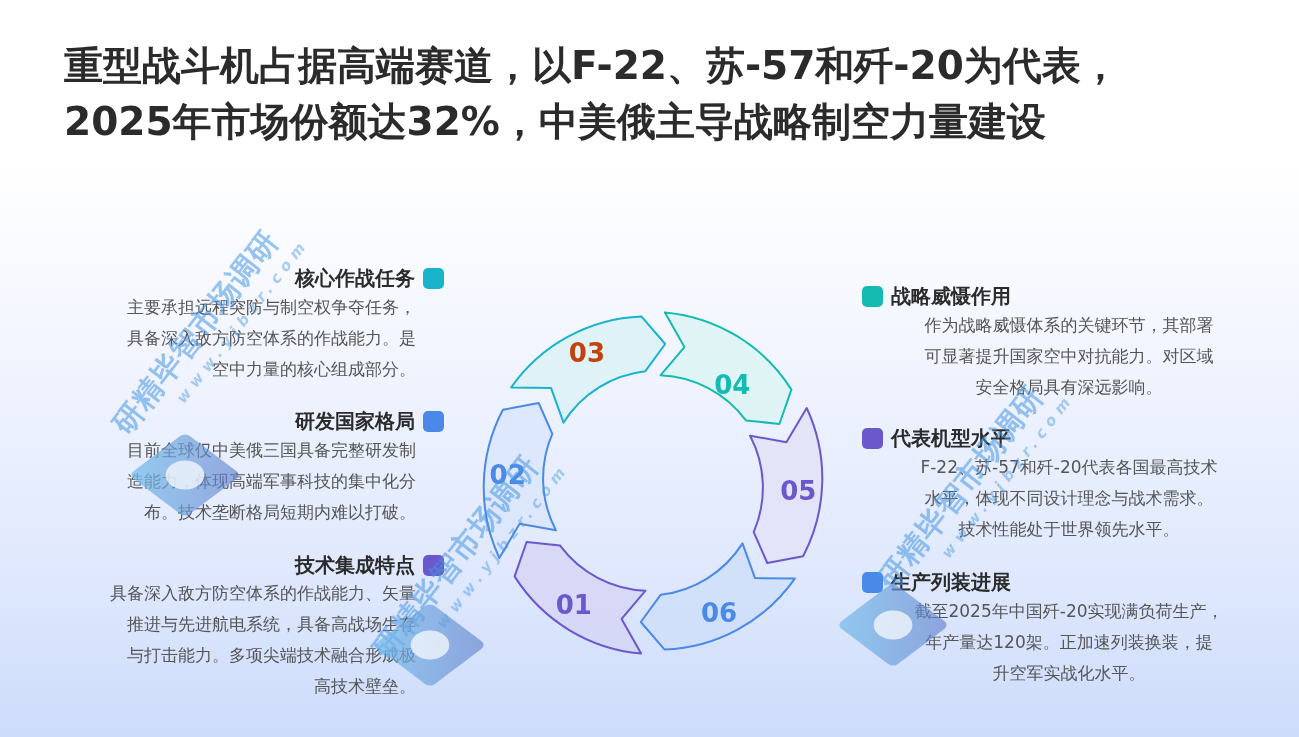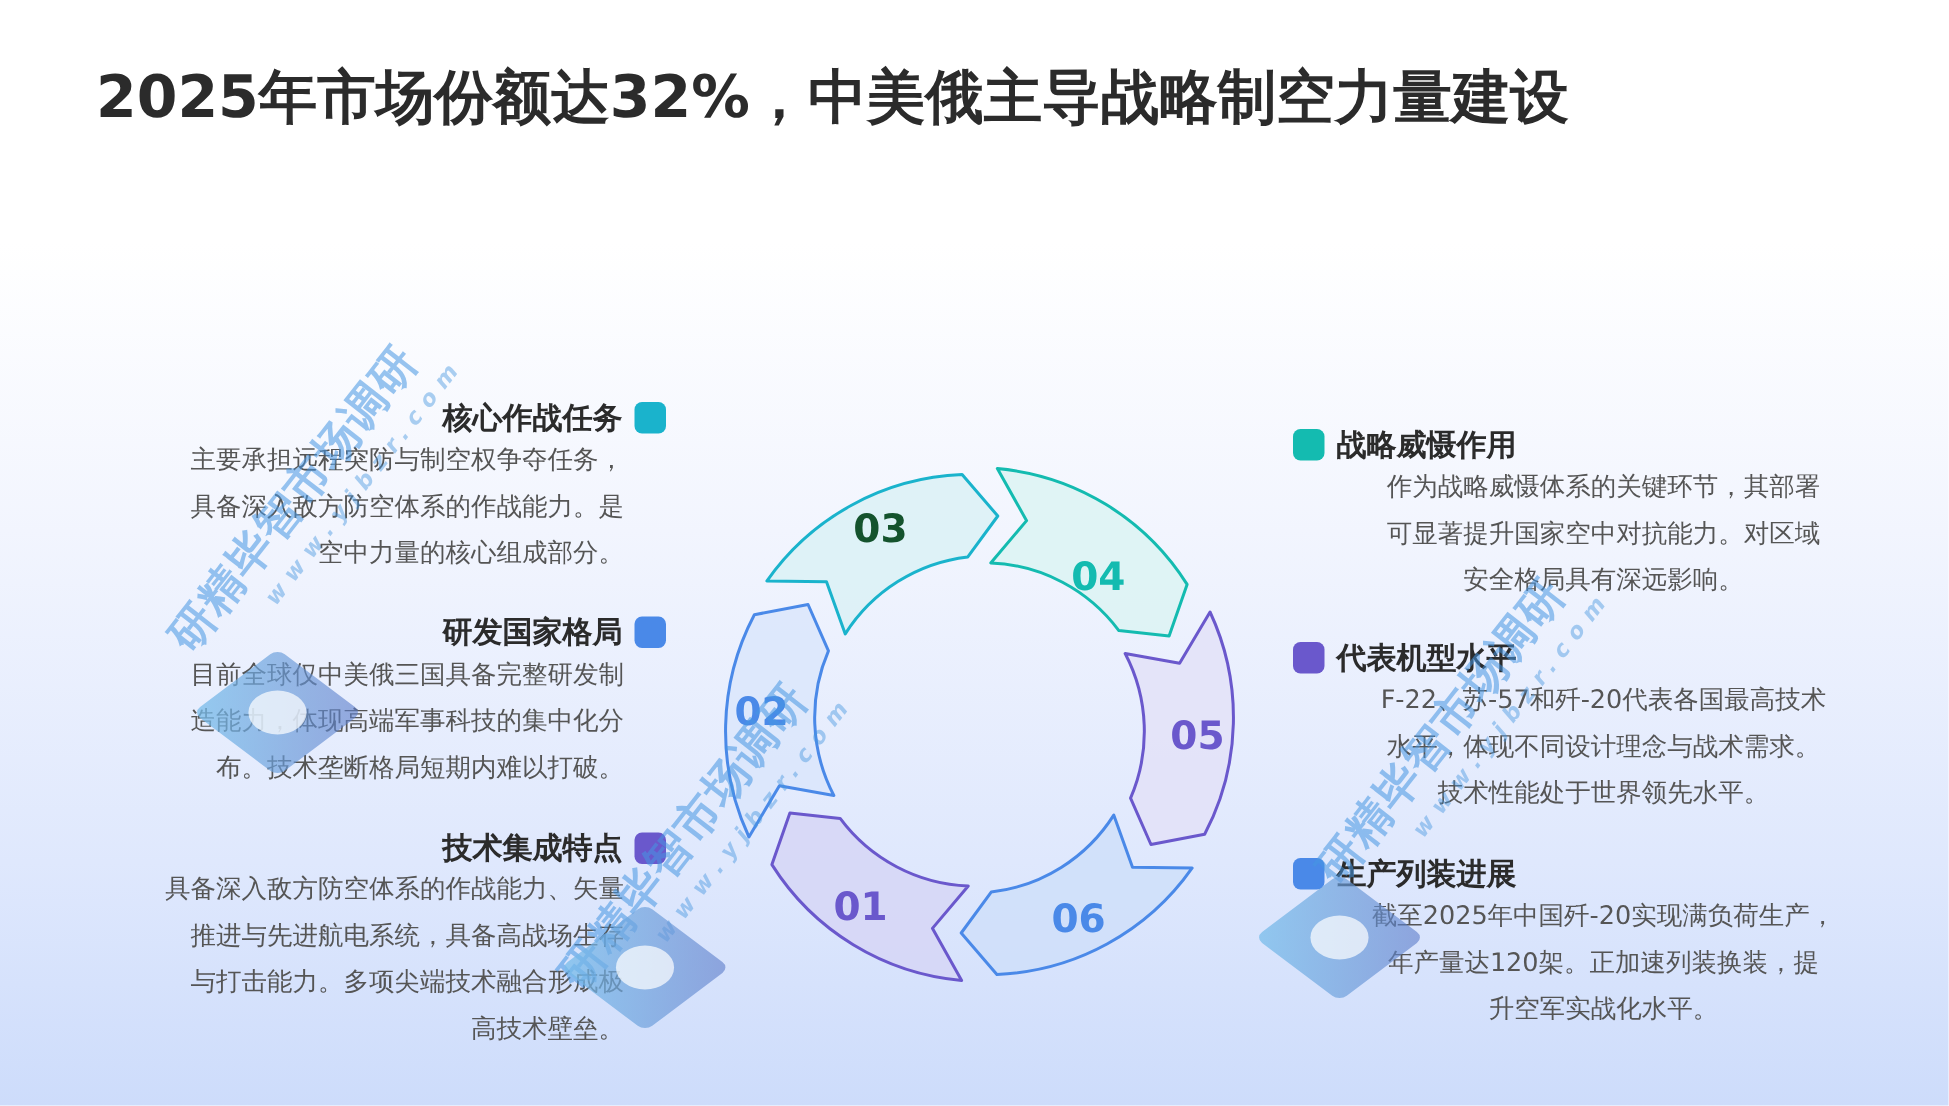--- a/index.html
+++ b/index.html
@@ -73,20 +73,21 @@
   }
   .wm-logo::after {
     content: ""; position: absolute; left: 18px; top: 18px; width: 34px; height: 34px;
     border-radius: 50%; background: rgba(255,255,255,0.7);
   }
 </style>
 </head>
 <body>
 
 <div class="title">
+  <div>重型战斗机占据高端赛道，以F-22、苏-57和歼-20为代表，</div>
   <div>2025年市场份额达32%，中美俄主导战略制空力量建设</div>
 </div>
 
 <div class="block left" style="top:264px;">
   <div class="head">
     <span class="label">核心作战任务</span>
     <span class="sq" style="background: rgb(26, 179, 204);"></span>
   </div>
   <div class="body">
     <div>主要承担远程突防与制空权争夺任务，</div>
@@ -160,21 +161,21 @@
   <svg id="cycle-svg" width="370" height="370" viewBox="0 0 370 370">
       <path d="M 171.1 353.6 A 167 167 0 0 1 44.6 276.4 L 56.6 242.0 L 90.1 245.6 A 112 112 0 0 0 175.5 290.7 L 151.6 318.9 Z" fill="#d6d6f6" fill-opacity="0.85" stroke="#6a58cc" stroke-width="2" stroke-linejoin="round"></path>
       <path d="M 29.3 258.0 A 167 167 0 0 1 32.9 109.8 L 68.7 103.0 L 82.3 133.9 A 112 112 0 0 0 85.9 230.3 L 49.6 223.8 Z" fill="#dbe6fb" fill-opacity="0.85" stroke="#4a89e8" stroke-width="2" stroke-linejoin="round"></path>
       <path d="M 41.2 87.4 A 167 167 0 0 1 171.4 16.4 L 195.2 44.0 L 175.2 71.3 A 112 112 0 0 0 93.5 122.6 L 81.0 87.9 Z" fill="#dbf1f6" fill-opacity="0.85" stroke="#1ab3cc" stroke-width="2" stroke-linejoin="round"></path>
       <path d="M 194.9 12.4 A 167 167 0 0 1 321.4 89.6 L 309.4 124.0 L 275.9 120.4 A 112 112 0 0 0 190.5 75.3 L 214.4 47.1 Z" fill="#dcf3f3" fill-opacity="0.85" stroke="#14bbb0" stroke-width="2" stroke-linejoin="round"></path>
       <path d="M 336.7 108.0 A 167 167 0 0 1 333.1 256.2 L 297.3 263.0 L 283.7 232.1 A 112 112 0 0 0 280.1 135.7 L 316.4 142.2 Z" fill="#e3e2f8" fill-opacity="0.85" stroke="#6a58cc" stroke-width="2" stroke-linejoin="round"></path>
       <path d="M 324.8 278.6 A 167 167 0 0 1 194.6 349.6 L 170.8 322.0 L 190.8 294.7 A 112 112 0 0 0 272.5 243.4 L 285.0 278.1 Z" fill="#cfdff9" fill-opacity="0.85" stroke="#4a89e8" stroke-width="2" stroke-linejoin="round"></path>
     </svg>
 <div class="seg-num" style="left: 103.755px; top: 305.027px; color: rgb(106, 88, 204);">01</div>
     <div class="seg-num" style="left: 37.6994px; top: 175.385px; color: rgb(74, 137, 232); text-align: right;">02</div>
-    <div class="seg-num" style="left: 116.944px; top: 53.3586px; color: #14532d;">03</div>
+    <div class="seg-num" style="left: 116.944px; top: 53.3586px; color: #c2410c;">03</div>
     <div class="seg-num" style="left: 262.245px; top: 60.9734px; color: rgb(20, 187, 176); margin-top: 24px;">04</div>
     <div class="seg-num" style="left: 328.301px; top: 190.615px; color: rgb(106, 88, 204);">05</div>
     <div class="seg-num" style="left: 249.056px; top: 312.641px; color: rgb(74, 137, 232);">06</div>
   </div>
 
 <div class="wm" style="left:150px; top:395px; transform: rotate(-52deg);">
   <span class="big">研精毕智市场调研</span>
   <span class="small">www.yjbzr.com</span>
 </div>
 <div class="wm" style="left:410px; top:620px; transform: rotate(-52deg);">

